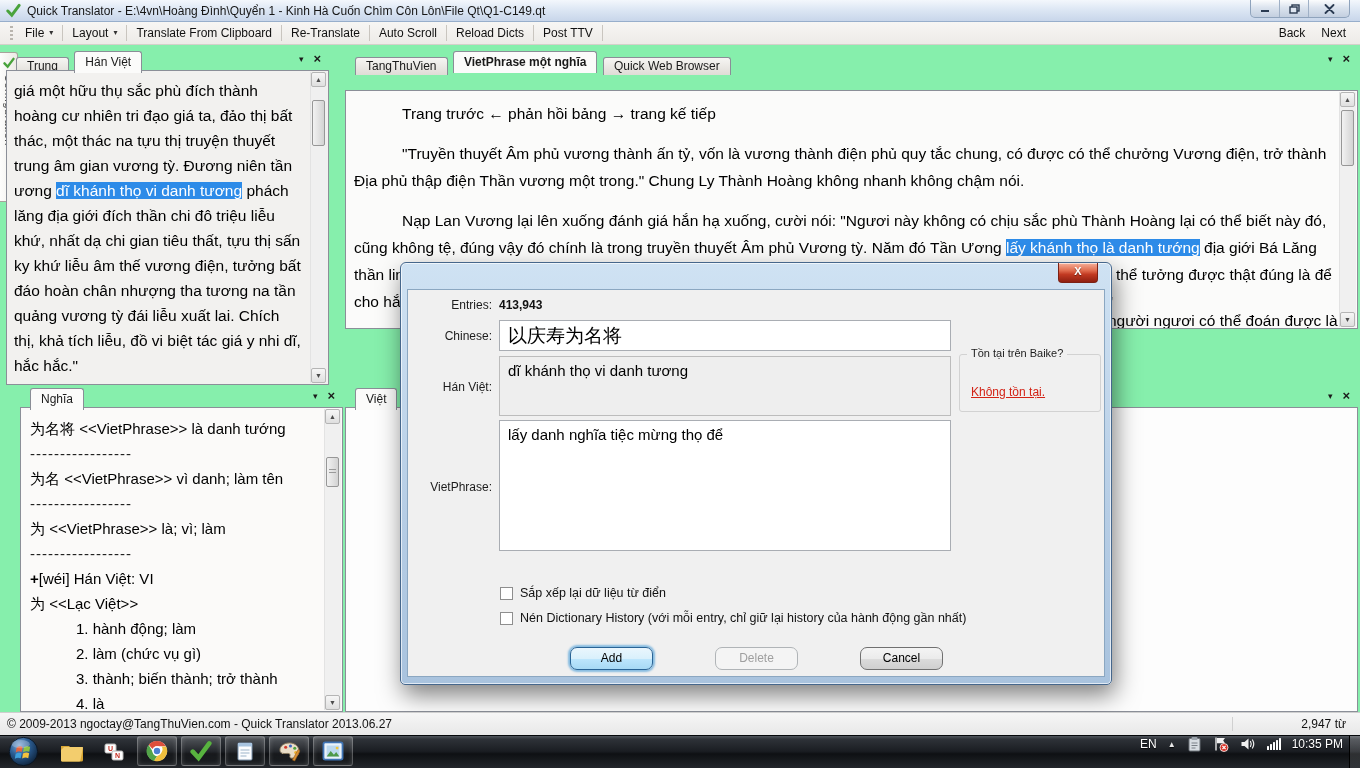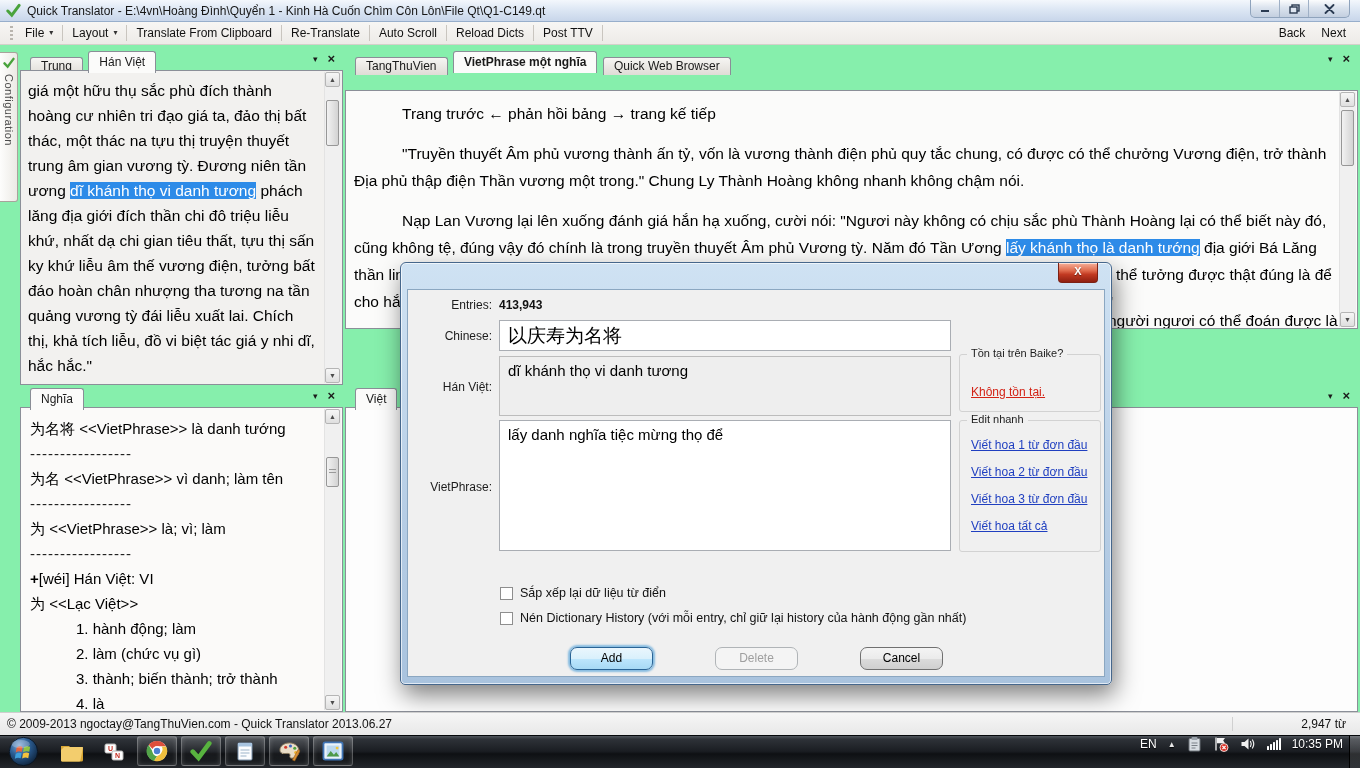--- a/index.html
+++ b/index.html
@@ -181,21 +181,21 @@
     </div>
   </div>
 
   <div class="config-tab">
     <svg width="12" height="12" viewBox="0 0 16 16">
       <path d="M2 8.5 L6.2 13 L14 2.5" fill="none" stroke="#49a33c" stroke-width="3.2" stroke-linecap="round"></path>
     </svg>
     <span class="cfg-label">Configuration</span>
   </div>
 
-  <div class="panel" style="left:20px;top:50px;width:323px;height:335px;">
+  <div class="panel" style="left:6px;top:50px;width:323px;height:335px;">
     <div class="tabstrip">
       <div class="tab">Trung</div>
       <div class="tab active">Hán Việt</div>
       <div class="panel-ctrl">
         <span class="pc-dd">▾</span>
         <span class="pc-x">×</span>
       </div>
     </div>
     <div class="pcontent hv-content">
       <div><span>giá một hữu thụ sắc phù đích thành hoàng cư nhiên tri đạo giá ta, đảo thị bất thác, một thác na tựu thị truyện thuyết trung âm gian vương tỳ. Đương niên tần ương </span><span class="hl">dĩ khánh thọ vi danh tương</span><span> phách lăng địa giới đích thần chi đô triệu liễu khứ, nhất dạ chi gian tiêu thất, tựu thị sấn ky khứ liễu âm thế vương điện, tưởng bất đáo hoàn chân nhượng tha tương na tần quảng vương tỳ đái liễu xuất lai. Chích thị, khả tích liễu, đồ vi biệt tác giá y nhi dĩ, hắc hắc."</span></div>
@@ -289,27 +289,20 @@
       <div class="dfield hanviet-box">dĩ khánh thọ vi danh tương</div>
 
       <span class="dlabel" style="top:190px;">VietPhrase:</span>
       <textarea class="dfield vp-box" style="">lấy danh nghĩa tiệc mừng thọ để</textarea>
 
       <div class="group baike">
         <span class="group-title">Tồn tại trên Baike?</span>
         <span class="baike-status">Không tồn tại.</span>
       </div>
 
-      <div class="group editq">
-        <span class="group-title">Edit nhanh</span>
-        <a class="qlink">Viết hoa 1 từ đơn đầu</a>
-        <a class="qlink">Viết hoa 2 từ đơn đầu</a>
-        <a class="qlink">Viết hoa 3 từ đơn đầu</a>
-        <a class="qlink">Viết hoa tất cả</a>
-      </div>
 
       <div class="cbrow" style="top:296px;">
         <span class="cb"></span>
         <span>Sắp xếp lại dữ liệu từ điển</span>
       </div>
       <div class="cbrow" style="top:321px;">
         <span class="cb"></span>
         <span>Nén Dictionary History (với mỗi entry, chỉ giữ lại history của hành động gần nhất)</span>
       </div>
 

